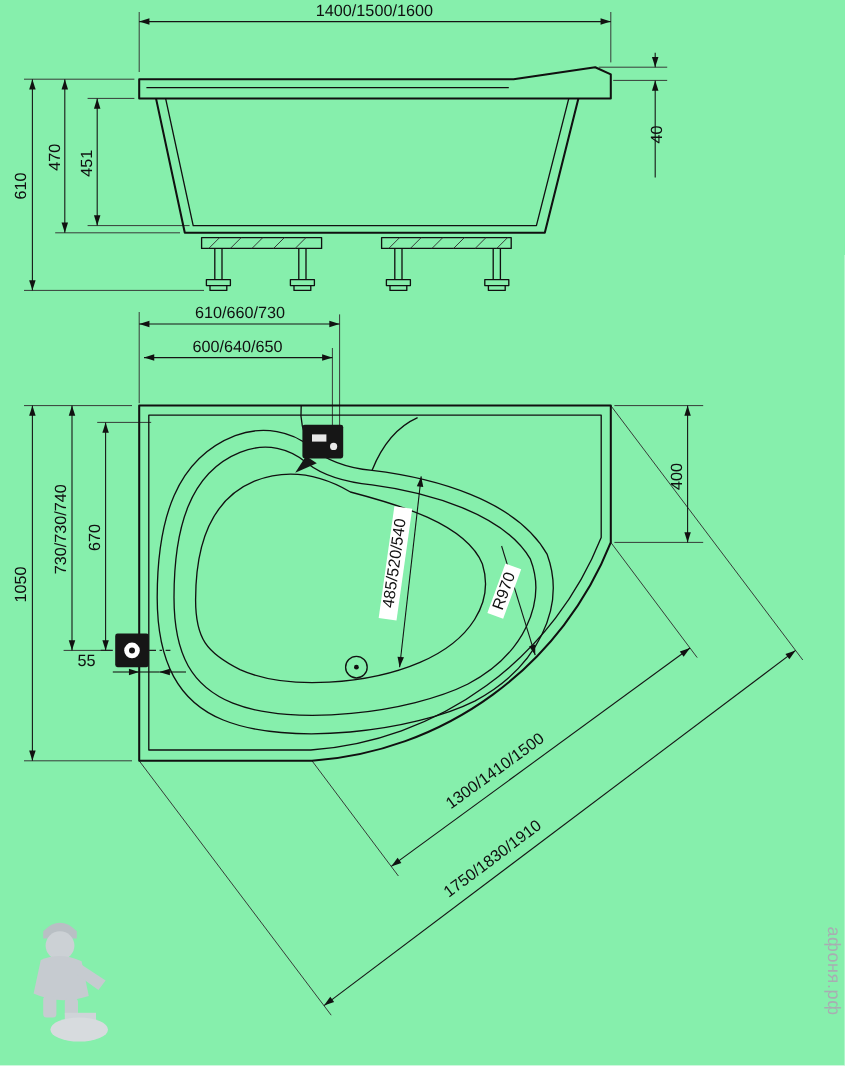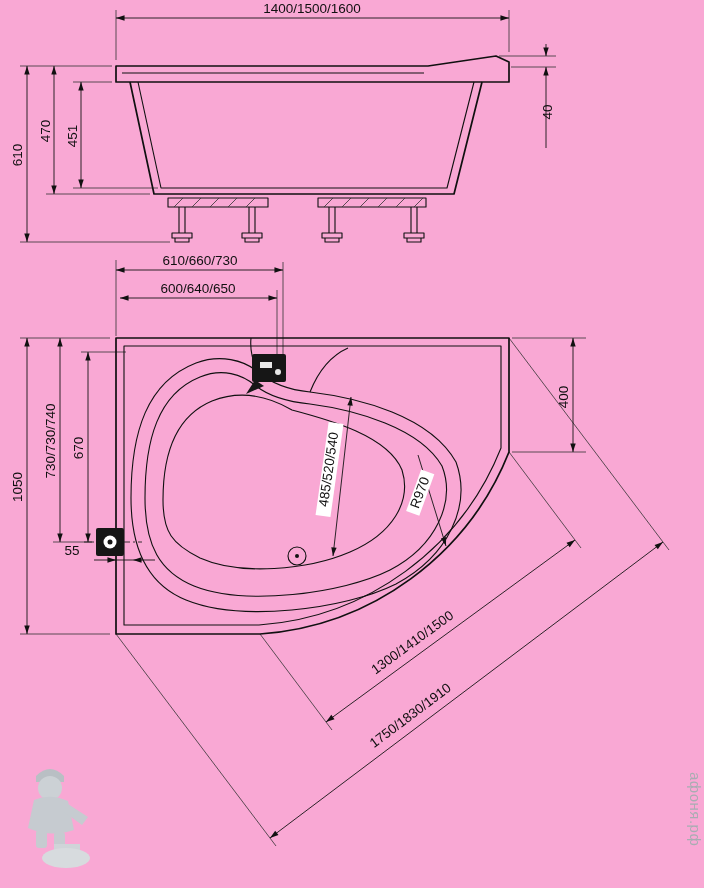--- a/index.html
+++ b/index.html
@@ -1,16 +1,16 @@
 <!DOCTYPE html>
 <html><head>
 <meta charset="utf-8">
 <style>
   html,body{margin:0;padding:0;background:#ffffff}
-  .stage{position:relative;width:704px;height:888px;background:#f9a8d4;overflow:hidden}
+  .stage{position:relative;width:704px;height:888px;background:#86efac;overflow:hidden}
   svg{display:block}
   .outline{fill:none;stroke:#101010;stroke-width:1.7;stroke-linejoin:round}
   .thin{fill:none;stroke:#101010;stroke-width:1.1;stroke-linejoin:round}
   .ext{fill:none;stroke:#333;stroke-width:0.8}
   .dim{fill:none;stroke:#141414;stroke-width:0.9}
   .cl{fill:none;stroke:#222;stroke-width:0.9;stroke-dasharray:10 3 2 3}
   text{font-family:"Liberation Sans","DejaVu Sans",sans-serif;font-size:13.5px;fill:#101010}
   .site{font-size:15px;fill:#a8adb2;letter-spacing:.5px}
 </style>
 </head>

